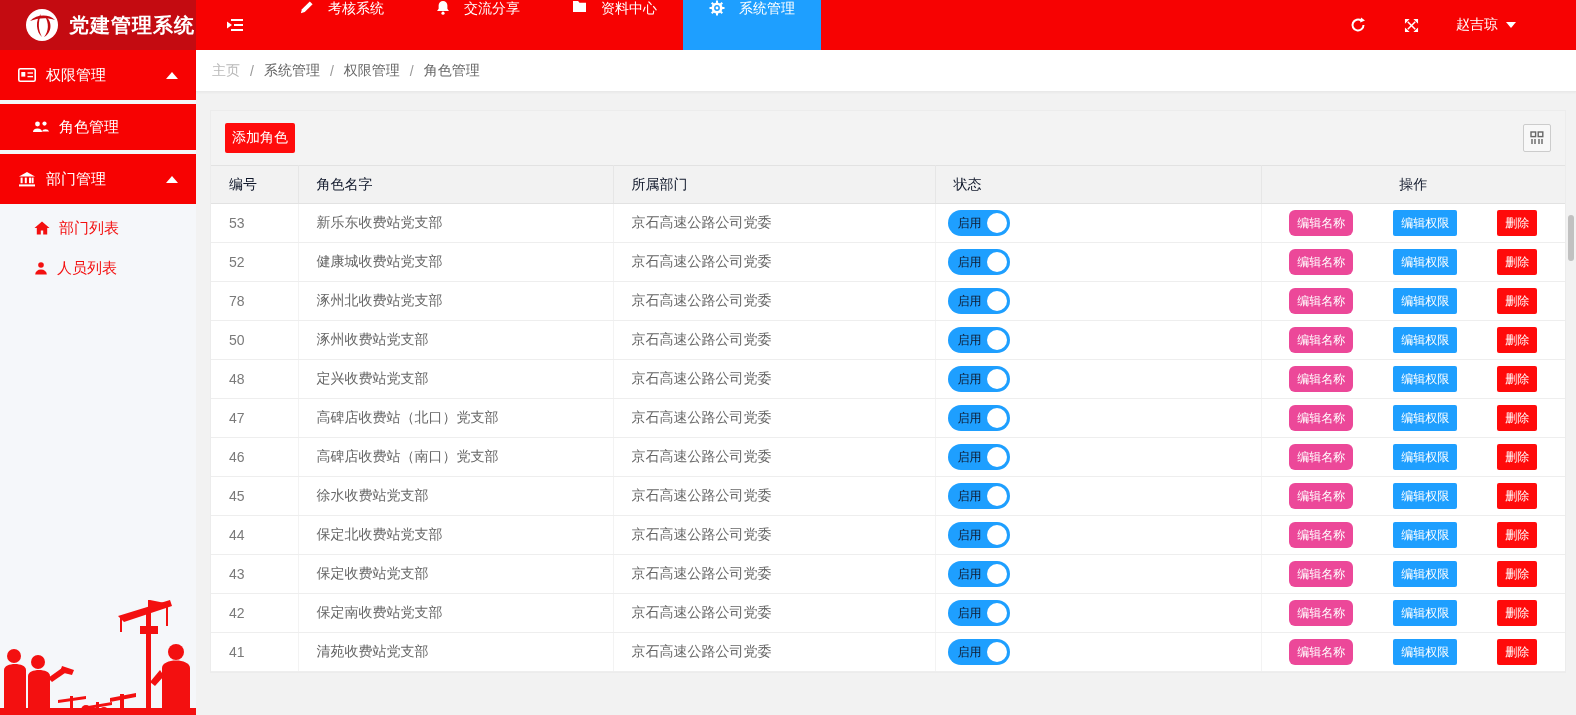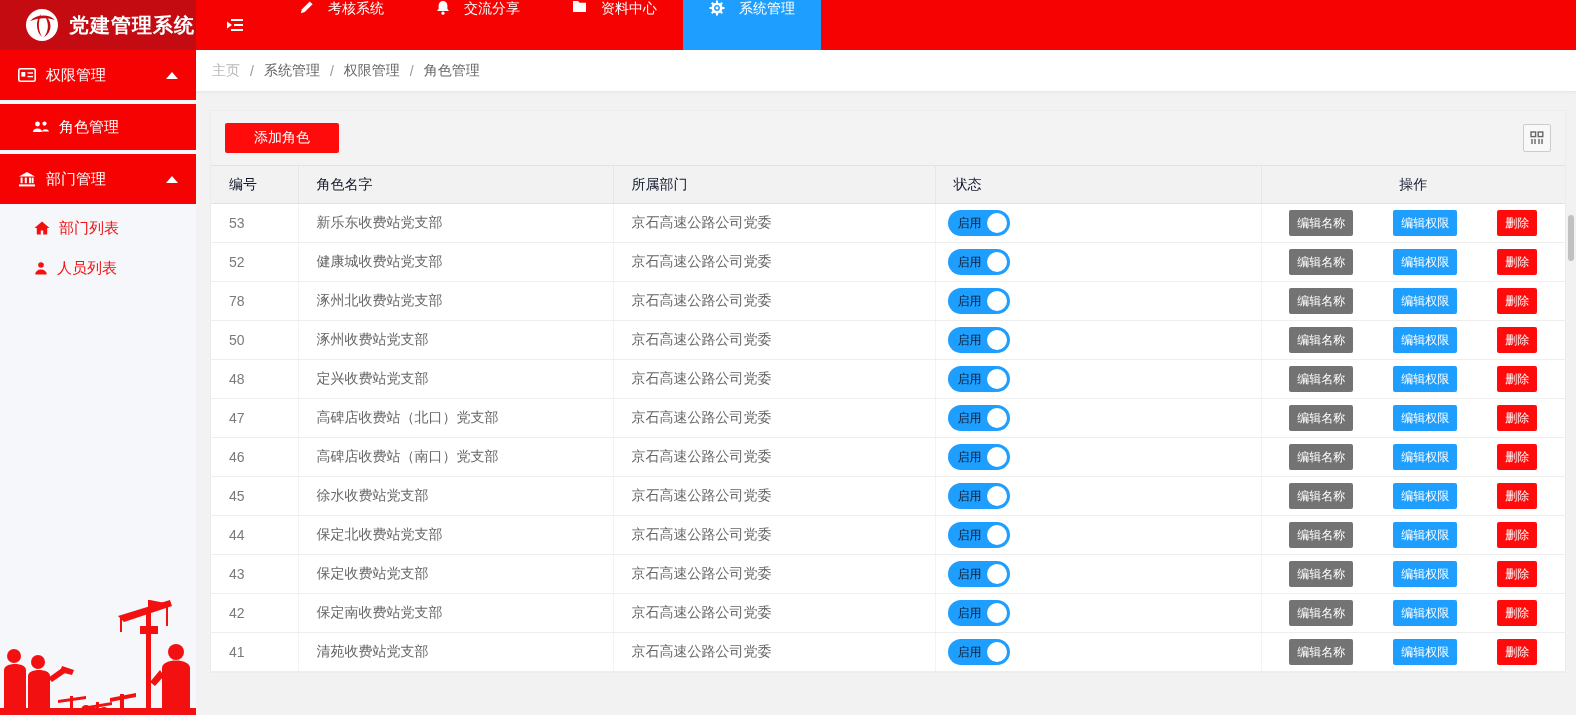--- a/index.html
+++ b/index.html
@@ -50,21 +50,21 @@
   .breadcrumb { height:42px; background:#fff; border-bottom:1px solid #e9e9e9;
     box-shadow:0 1px 2px rgba(0,0,0,.04); display:flex; align-items:center;
     padding-left:16px; font-size:14px; }
   .bc-item { color:#666; cursor:pointer; }
   .bc-item.first { color:#b9b9b9; }
   .bc-sep { color:#999; margin:0 10px; }
 
   .card { margin:18px 10px 0 14px; background:#f3f3f3; border:1px solid #ececec; }
   .toolbar { position:relative; height:54px; padding:12px 14px; }
   .btn-add { background:#ff0b0b; color:#fff; border:none; font-size:14px;
-    height:30px; padding:0 29px; border-radius:2px; cursor:pointer;
+    height:30px; padding:0 7px; border-radius:2px; cursor:pointer;
     font-family:inherit; }
   .btn-cols { position:absolute; right:14px; top:13px; width:28px; height:28px;
     background:#f8f8f8; border:1px solid #ccc; border-radius:2px; cursor:pointer;
     display:flex; align-items:center; justify-content:center; }
 
   table { width:100%; border-collapse:collapse; table-layout:fixed; background:#fff; font-size:14px; }
   thead th { height:38px; background:#f2f2f2; color:#0f172a; font-weight:normal;
     text-align:left; padding-left:18px; border-top:1px solid #e2e2e2;
     border-bottom:1px solid #e2e2e2; border-right:1px solid #e6e6e6; }
   thead th:last-child { text-align:center; padding-left:0; border-right:none; }
@@ -76,21 +76,21 @@
 
   .switch { display:inline-flex; align-items:center; width:62px; height:26px;
     background:#1E9FFF; border-radius:13px; position:relative; cursor:pointer; }
   .switch-label { color:#0f172a; font-size:12px; margin-left:10px;font-family:Liberation Serif, serif; }
   .switch-knob { position:absolute; right:3px; top:3px; width:20px; height:20px;
     background:#fff; border-radius:50%; }
 
   .act { border:none; color:#fff; font-size:12px; height:26px; padding:0 8px;
     border-radius:2px; cursor:pointer; font-family:inherit; }
   .act + .act { margin-left:36px; }
-  .act.teal { background:#737373; }
+  .act.teal { background:#ec4899;border-radius:6px; }
   .act.blue { background:#1E9FFF; }
   .act.red  { background:#ff0b0b; }
 
   .scroll-thumb { position:absolute; right:2px; top:215px; width:6px; height:46px;
     background:rgba(0,0,0,.20); border-radius:3px; }
 </style>
 </head>
 <body>
 
 <div class="page">
@@ -146,20 +146,44 @@
             <line x1="2.7" y1="13.3" x2="4.5" y2="11.5"></line>
               <line x1="11.5" y1="4.5" x2="13.3" y2="2.7"></line>
           </g>
           <circle cx="8" cy="8" r="4.2" fill="none" stroke="#fff" stroke-width="2.6"></circle>
           <circle cx="8" cy="8" r="1.4" fill="#fff"></circle>
         </svg>
         <span>系统管理</span>
       </a>
     </nav>
 
+    <div class="topbar-right">
+      <a class="tb-icon">
+        <svg width="16" height="16" viewBox="0 0 16 16">
+          <path d="M13.5 8 a5.5 5.5 0 1 1 -2.2-4.4" fill="none" stroke="#fff" stroke-width="2"></path>
+          <path d="M11 0.5 L15 3.6 L10.2 5.4 Z" fill="#fff"></path>
+        </svg>
+      </a>
+      <a class="tb-icon">
+        <svg width="15" height="15" viewBox="0 0 16 16">
+          <g fill="#fff">
+            <path d="M1 1 h5 L1 6 Z"></path>
+              <path d="M15 1 v5 L10 1 Z"></path>
+            <path d="M1 15 v-5 L6 15 Z"></path>
+              <path d="M15 15 h-5 L15 10 Z"></path>
+          </g>
+          <line x1="4" y1="4" x2="12" y2="12" stroke="#fff" stroke-width="1.6"></line>
+          <line x1="12" y1="4" x2="4" y2="12" stroke="#fff" stroke-width="1.6"></line>
+        </svg>
+      </a>
+      <a class="user">
+        <span>赵吉琼</span>
+        <span class="caret-down"></span>
+      </a>
+    </div>
   </header>
 
   <aside class="sidebar">
     <div class="side-group">
       <span class="g-icon">
         <svg width="18" height="14" viewBox="0 0 18 14">
           <rect x="0.8" y="0.8" width="16.4" height="12.4" rx="1.5" fill="none" stroke="#fff" stroke-width="1.6"></rect>
           <rect x="3.3" y="4" width="4" height="4.6" fill="#fff"></rect>
           <line x1="9.5" y1="5" x2="15" y2="5" stroke="#fff" stroke-width="1.4"></line>
           <line x1="9.5" y1="8.6" x2="15" y2="8.6" stroke="#fff" stroke-width="1.4"></line>

